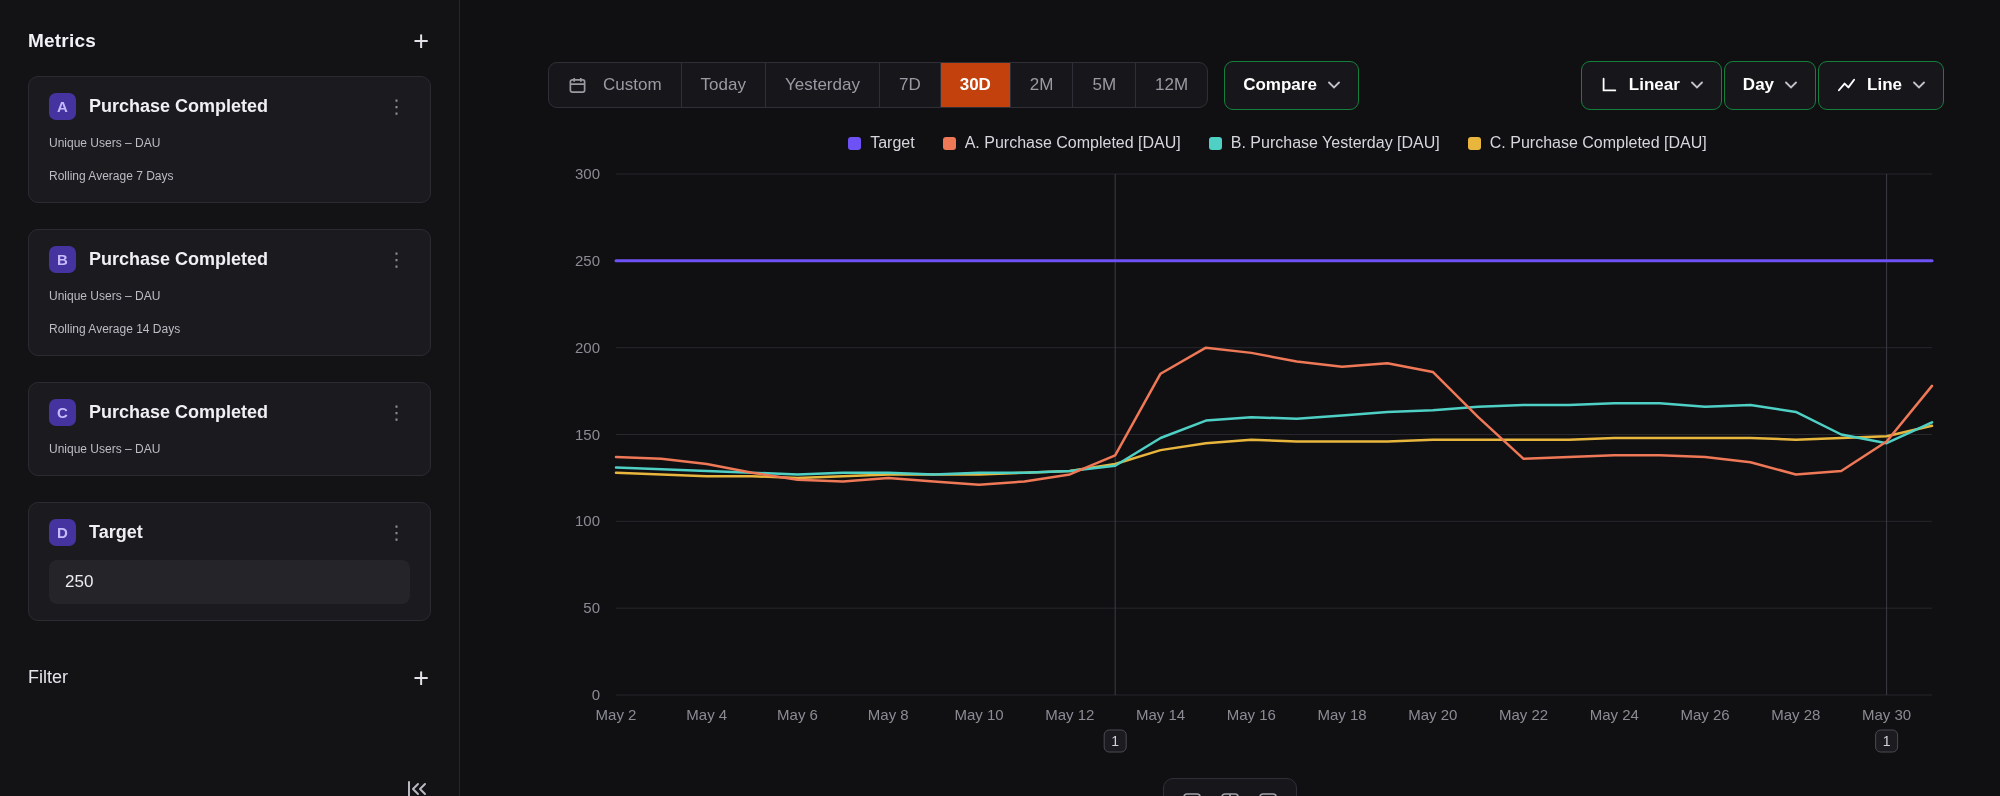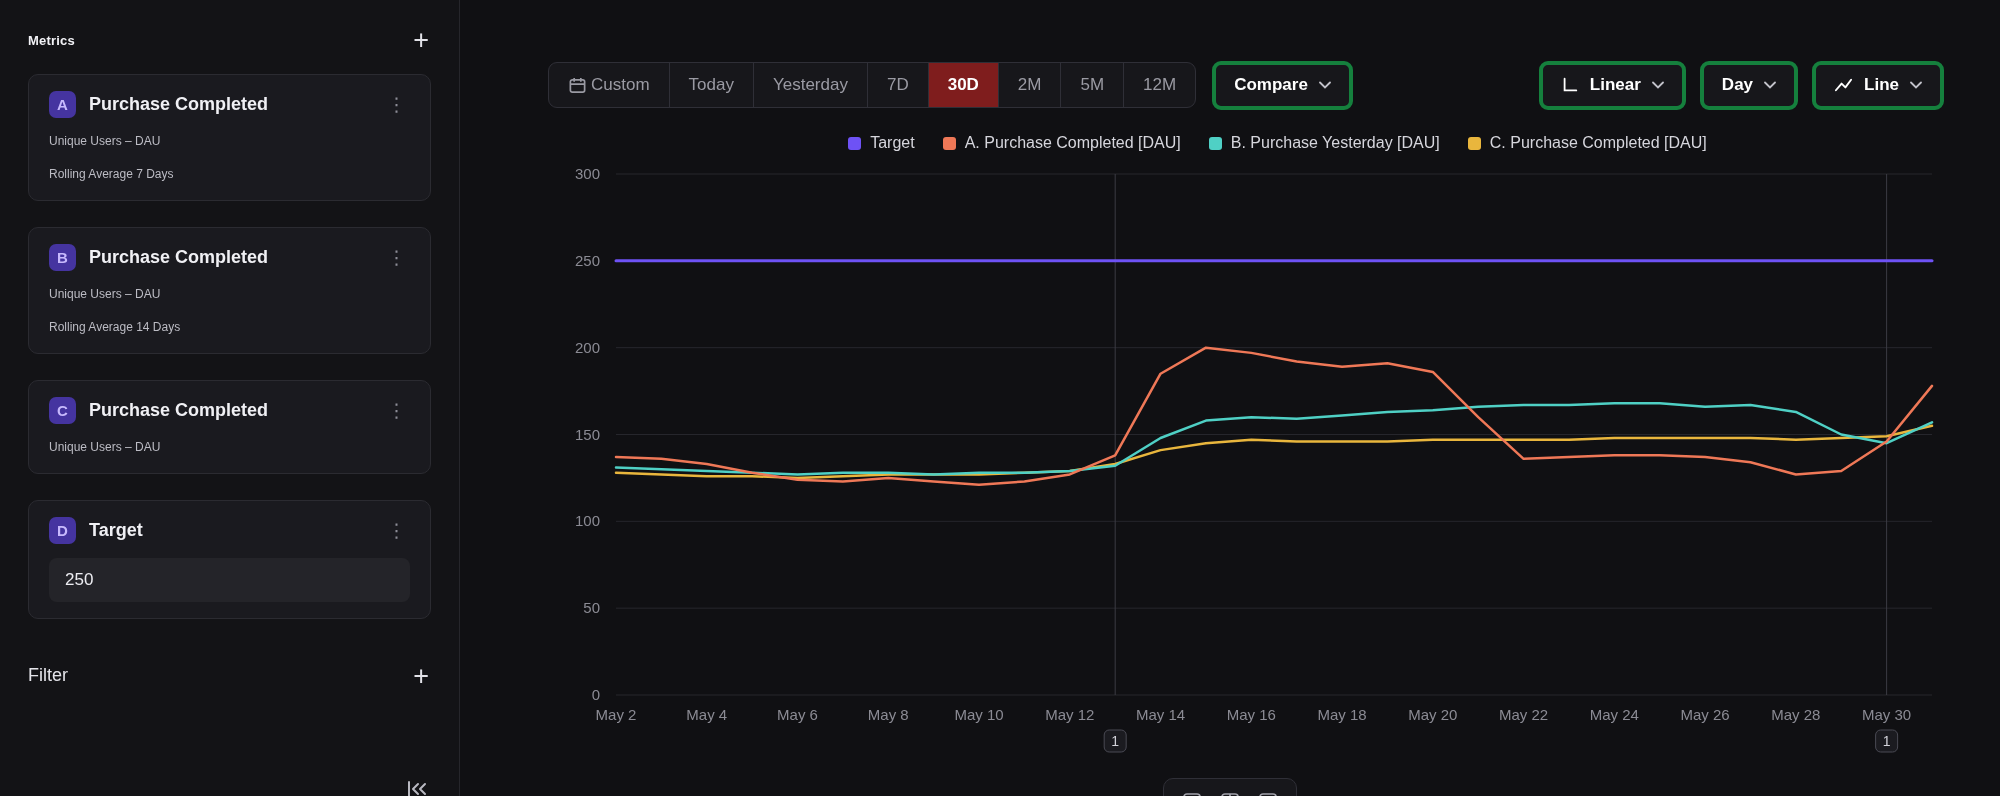--- a/index.html
+++ b/index.html
@@ -4,48 +4,48 @@
 <style>
   *{margin:0;padding:0;box-sizing:border-box}
   html,body{width:2000px;height:796px;overflow:hidden;background:#101013;color:#e9e9ee;
     font-family:"Liberation Sans",sans-serif}
   .app{display:flex;width:2000px;height:796px}
 
   
   .sidebar{width:460px;min-width:460px;height:100%;background:#131316;border-right:1px solid #26262b;
     padding:30px 28px 0;position:relative}
   .side-header{display:flex;align-items:center;justify-content:space-between;margin-bottom:24px}
-  .side-title{font-size:13px;font-weight:bold;color:#f2f2f6;letter-spacing:.2px}
+  .side-title{font-size:19px;font-weight:bold;color:#f2f2f6;letter-spacing:.2px}
   .plus-btn{font-size:27px;line-height:20px;color:#e2e2e8;cursor:pointer;font-weight:400;padding:0 2px}
   .metric-card{background:#1a1a1f;border:1px solid #2b2b31;border-radius:10px;padding:16px 20px;margin-bottom:26px}
   .metric-head{display:flex;align-items:center;gap:13px}
   .badge{width:27px;height:27px;border-radius:7px;background:#4534a0;color:#c7b9fd;font-size:15px;
     font-weight:bold;display:flex;align-items:center;justify-content:center;flex:none}
   .metric-title{font-size:18px;font-weight:bold;color:#f0f0f4;flex:1}
   .kebab{color:#8d8d97;font-size:19px;cursor:pointer;padding:0 4px}
   .metric-sub{font-size:12px;color:#bcbcc4;margin-top:14px;line-height:19px}
   .target-input{margin-top:14px;width:100%;height:44px;background:#242429;border:none;border-radius:8px;
     color:#ececf1;font-size:17px;padding:0 16px;font-family:"Liberation Sans",sans-serif}
   .filter-row{margin-top:46px}
   .filter-title{font-size:18px;font-weight:normal;color:#e4e4ea}
   .collapse-btn{position:absolute;right:30px;bottom:-9px;color:#b9b9c1;cursor:pointer}
 
   
   .main{flex:1;position:relative;padding:0 56px;background:#101013}
   .toolbar{margin-top:62px;display:flex;align-items:center;height:46px}
   .seg{display:flex;align-items:stretch;height:46px;border:1px solid #2f2f37;border-radius:9px;
     overflow:hidden;background:#17171b;margin-left:32px}
-  .seg-item{display:flex;align-items:center;gap:4px;padding:0 19px;font-size:17px;color:#9a9aa3;
+  .seg-item{display:flex;align-items:center;gap:16px;padding:0 19px;font-size:17px;color:#9a9aa3;
     border-right:1px solid #2f2f37;cursor:pointer;white-space:nowrap}
   .seg-item:last-child{border-right:none}
-  .seg-item.active{background:#7f1d1d;color:#ffffff;font-weight:bold}
-  .btn{display:flex;align-items:center;gap:11px;height:49px;padding:0 18px;border:4px solid #15803d;
+  .seg-item.active{background:#c2410c;color:#ffffff;font-weight:bold}
+  .btn{display:flex;align-items:center;gap:11px;height:49px;padding:0 18px;border:1px solid #15803d;
     border-radius:9px;background:#17171b;font-size:17px;color:#ffffff;font-weight:bold;cursor:pointer;white-space:nowrap}
   .compare-btn{margin-left:16px}
-  .toolbar-right{margin-left:auto;display:flex;gap:14px}
+  .toolbar-right{margin-left:auto;display:flex;gap:2px}
   .icon{display:flex;align-items:center}
 
   
   .legend{margin-top:26px;display:flex;justify-content:center;align-items:center;gap:28px;padding-left:95px}
   .legend-item{display:flex;align-items:center;gap:9px;font-size:16px;color:#d6d6dd;cursor:pointer}
   .legend-swatch{width:13px;height:13px;border-radius:3px;display:inline-block}
   .chart-wrap{margin-top:4px}
 
   
   .bottom-bar{position:absolute;left:50%;transform:translateX(-50%);bottom:-40px;height:58px;

